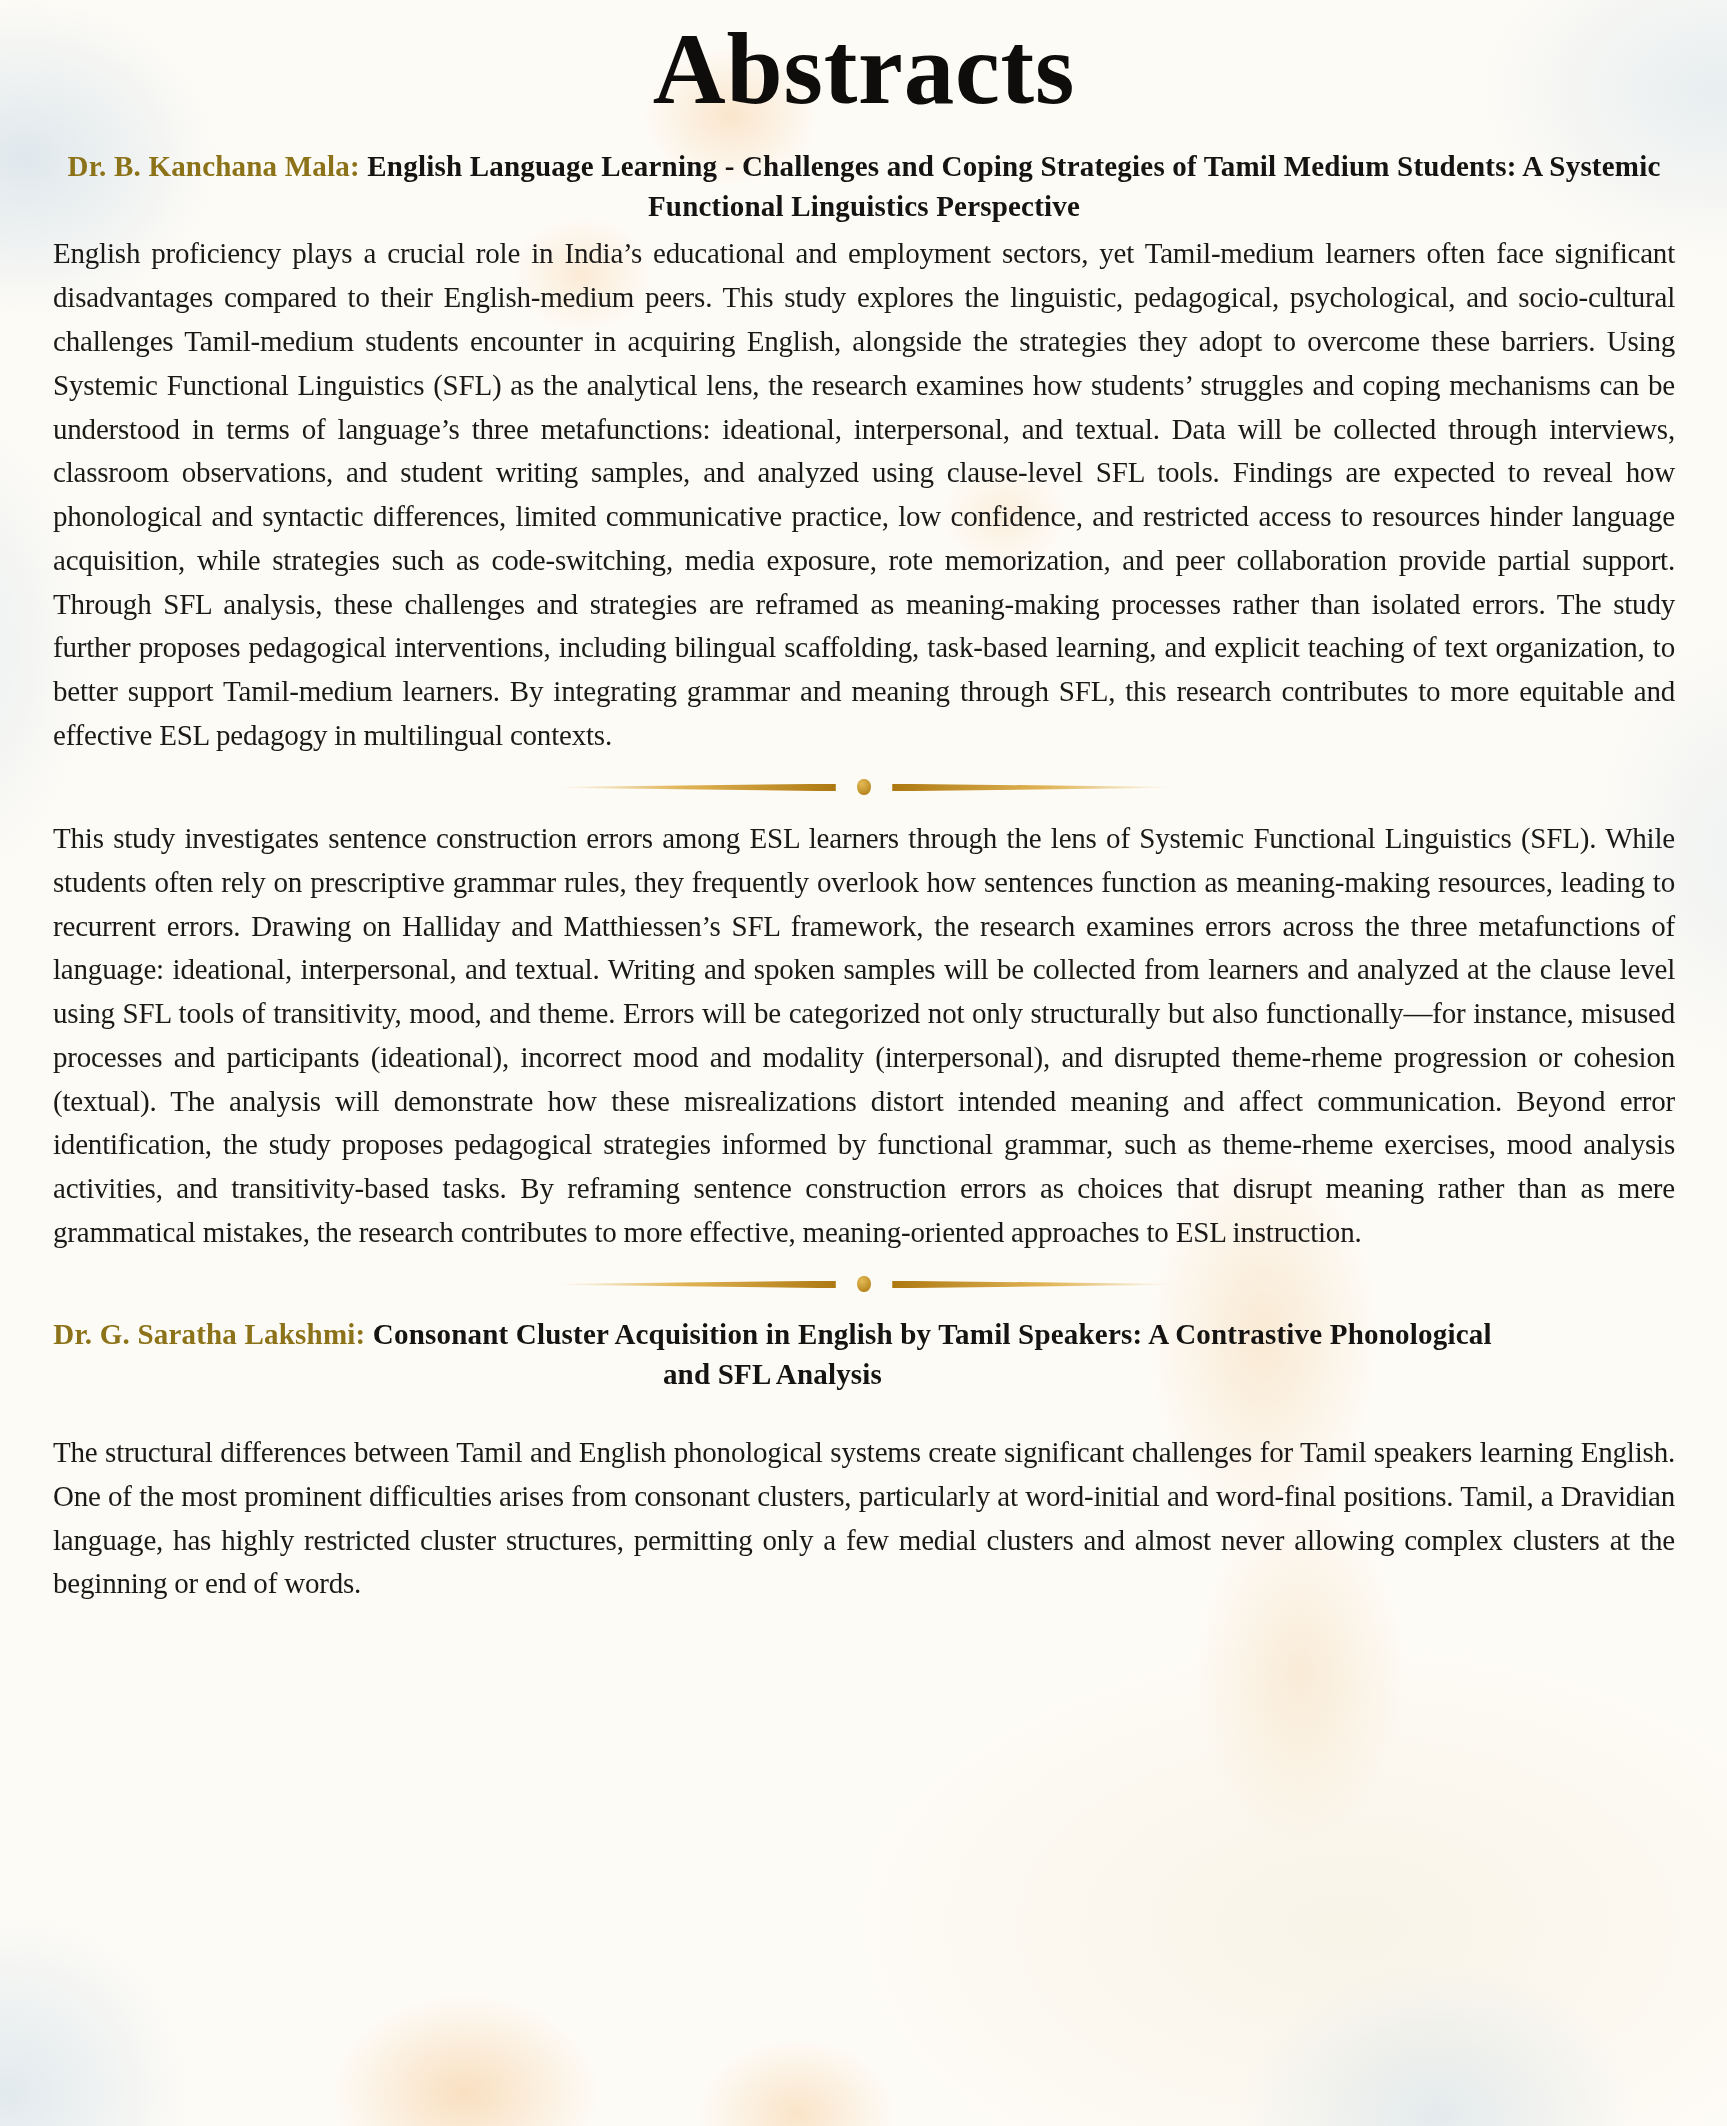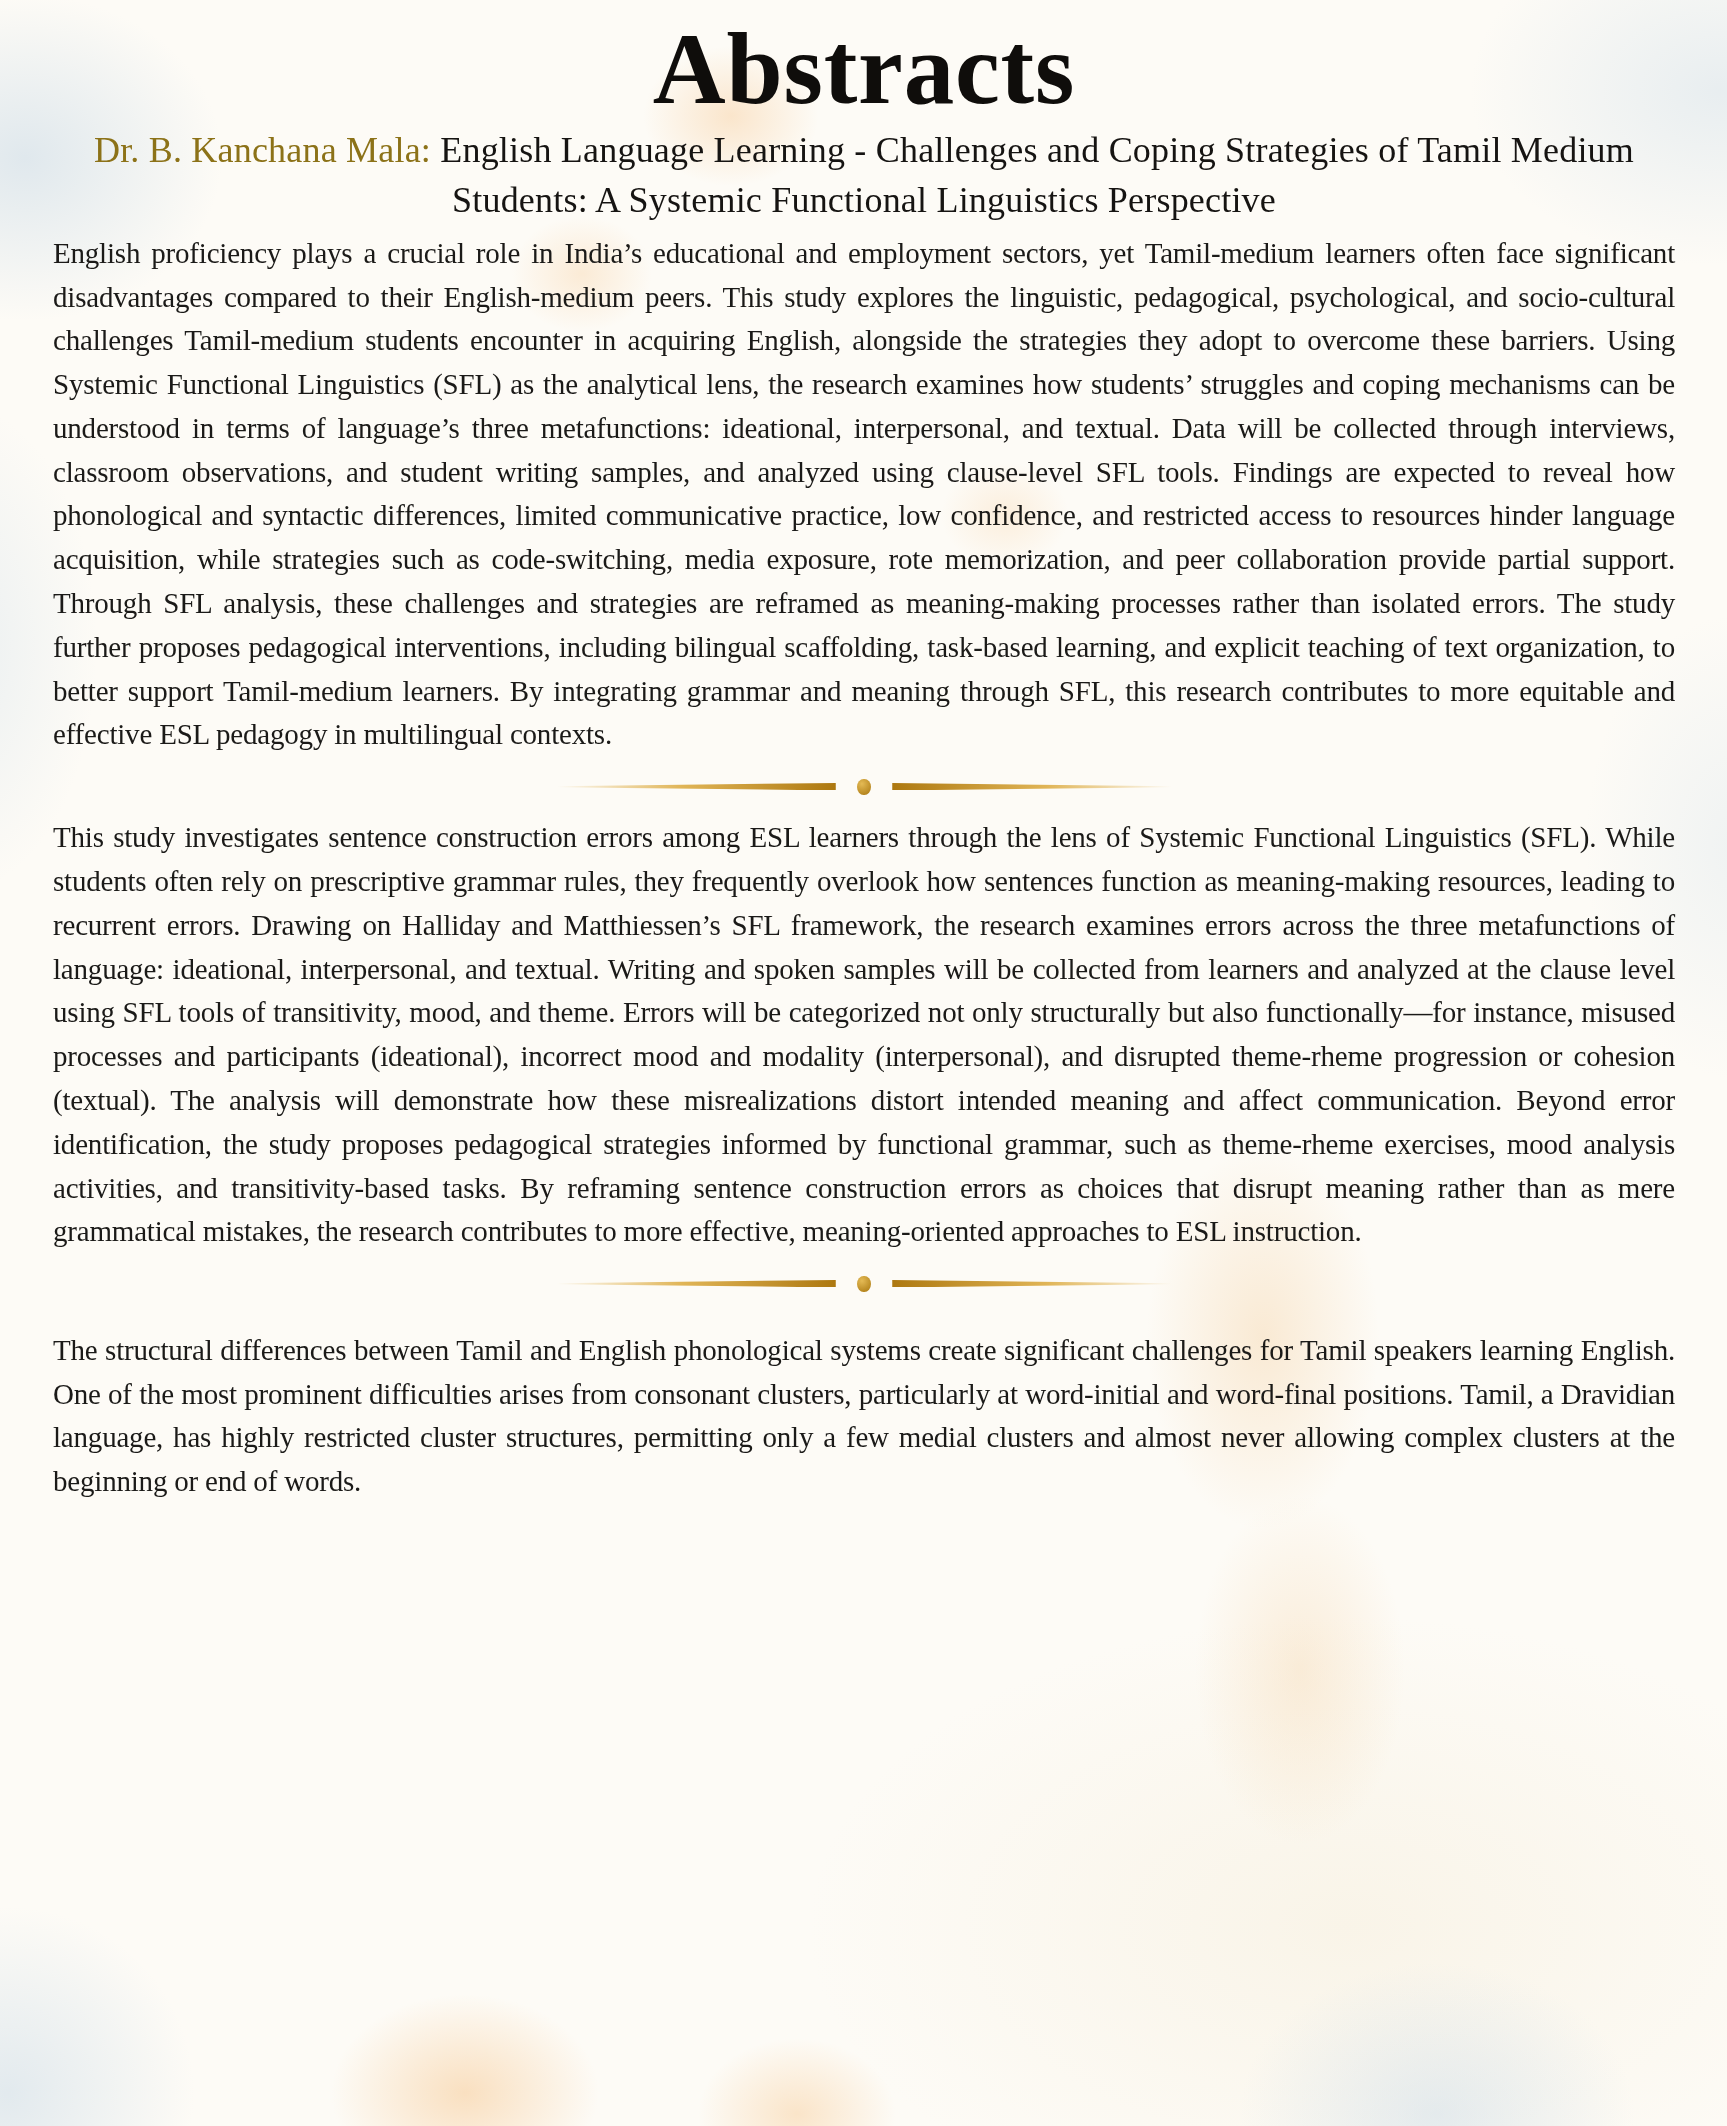--- a/index.html
+++ b/index.html
@@ -48,23 +48,24 @@
   .page-title {
     font-size: 101px;
     line-height: 1.12;
     font-weight: 700;
     text-align: center;
     color: #0f0d0b;
     letter-spacing: 0.8px;
   }
 
   .abstract-heading {
-    font-size: 36px;
+    margin-top: 20px;
+    font-size: 29px;
     line-height: 1.38;
-    font-weight: 400;
+    font-weight: 700;
     text-align: center;
     color: #161412;
     letter-spacing: 0.2px;
   }
   .abstract-heading .author { color: #8c7218; }
 
   .abstract-heading.shift-left { padding-right: 183px; }
 
   .abstract-body {
     margin-top: 6px;
@@ -127,18 +128,22 @@
       <p class="abstract-body">This study investigates sentence construction errors among ESL learners through the lens of Systemic Functional Linguistics (SFL). While students often rely on prescriptive grammar rules, they frequently overlook how sentences function as meaning-making resources, leading to recurrent errors. Drawing on Halliday and Matthiessen’s SFL framework, the research examines errors across the three metafunctions of language: ideational, interpersonal, and textual. Writing and spoken samples will be collected from learners and analyzed at the clause level using SFL tools of transitivity, mood, and theme. Errors will be categorized not only structurally but also functionally—for instance, misused processes and participants (ideational), incorrect mood and modality (interpersonal), and disrupted theme-rheme progression or cohesion (textual). The analysis will demonstrate how these misrealizations distort intended meaning and affect communication. Beyond error identification, the study proposes pedagogical strategies informed by functional grammar, such as theme-rheme exercises, mood analysis activities, and transitivity-based tasks. By reframing sentence construction errors as choices that disrupt meaning rather than as mere grammatical mistakes, the research contributes to more effective, meaning-oriented approaches to ESL instruction.</p>
     </section>
 
     <div class="divider">
       <span class="line left"></span>
       <span class="dot"></span>
       <span class="line right"></span>
     </div>
 
     <section class="abstract">
+      <h2 class="abstract-heading shift-left">
+        <span class="author">Dr. G. Saratha Lakshmi:</span>
+        <span class="title-text">Consonant Cluster Acquisition in English by Tamil Speakers: A Contrastive Phonological and SFL Analysis</span>
+      </h2>
       <p class="abstract-body gap-large">The structural differences between Tamil and English phonological systems create significant challenges for Tamil speakers learning English. One of the most prominent difficulties arises from consonant clusters, particularly at word-initial and word-final positions. Tamil, a Dravidian language, has highly restricted cluster structures, permitting only a few medial clusters and almost never allowing complex clusters at the beginning or end of words.</p>
     </section>
 
   </div>
 </div>
 
 
 </body></html>

